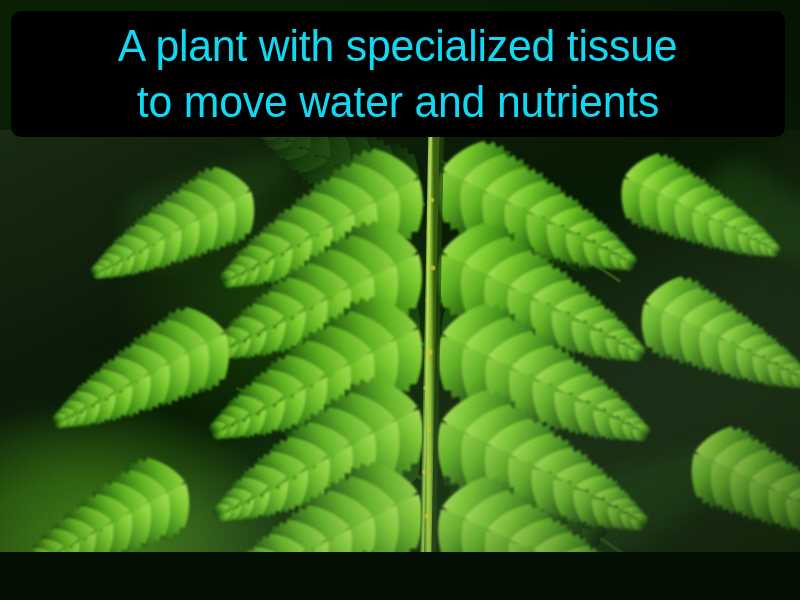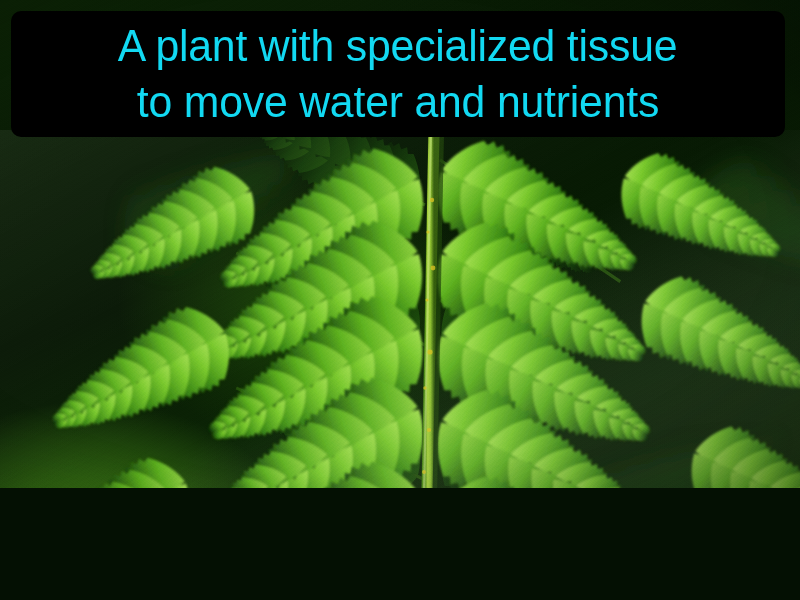--- a/index.html
+++ b/index.html
@@ -1,21 +1,21 @@
 <!DOCTYPE html>
 <html><head>
 <meta charset="utf-8">
 <style>
   html,body{margin:0;padding:0;}
   body{
     width:800px;height:600px;overflow:hidden;
     font-family:"Liberation Sans", sans-serif;
     background:#041003;
   }
-  #stage{position:relative;width:800px;height:488px;overflow:hidden;}
+  #stage{position:relative;width:800px;height:552px;overflow:hidden;}
 
   
   .photo{position:absolute;inset:0;}
   .bgwash{
     position:absolute;inset:0;
     background:
       radial-gradient(ellipse 300px 220px at 90px 560px, #4e8d1e 0%, #2d5f10 38%, rgba(16,46,6,0) 72%),
       radial-gradient(ellipse 260px 200px at 300px 300px, #1b4408 0%, rgba(10,30,4,0) 70%),
       radial-gradient(ellipse 420px 300px at 620px 470px, #0a2104 0%, rgba(4,14,2,0) 75%),
       radial-gradient(ellipse 500px 380px at 640px 210px, #071a03 0%, rgba(2,8,1,0) 78%),

